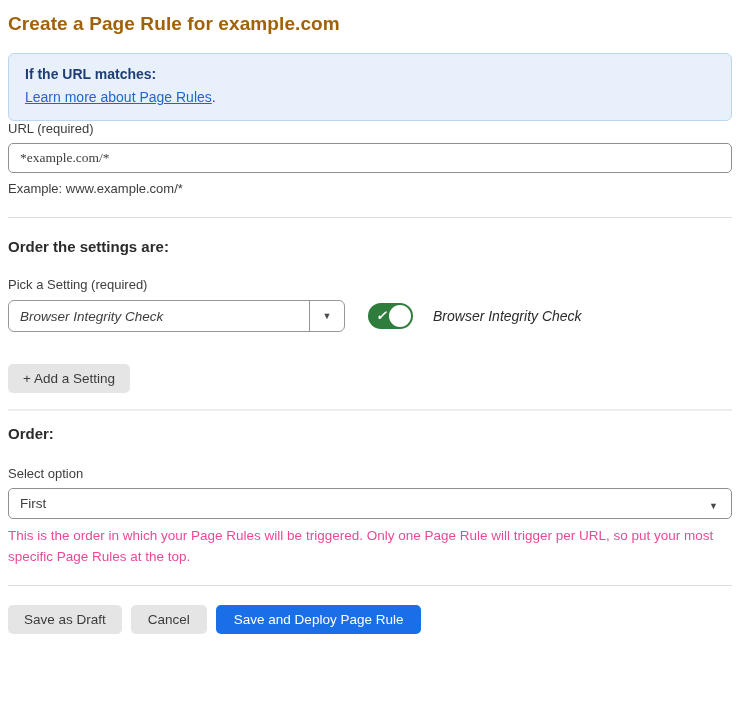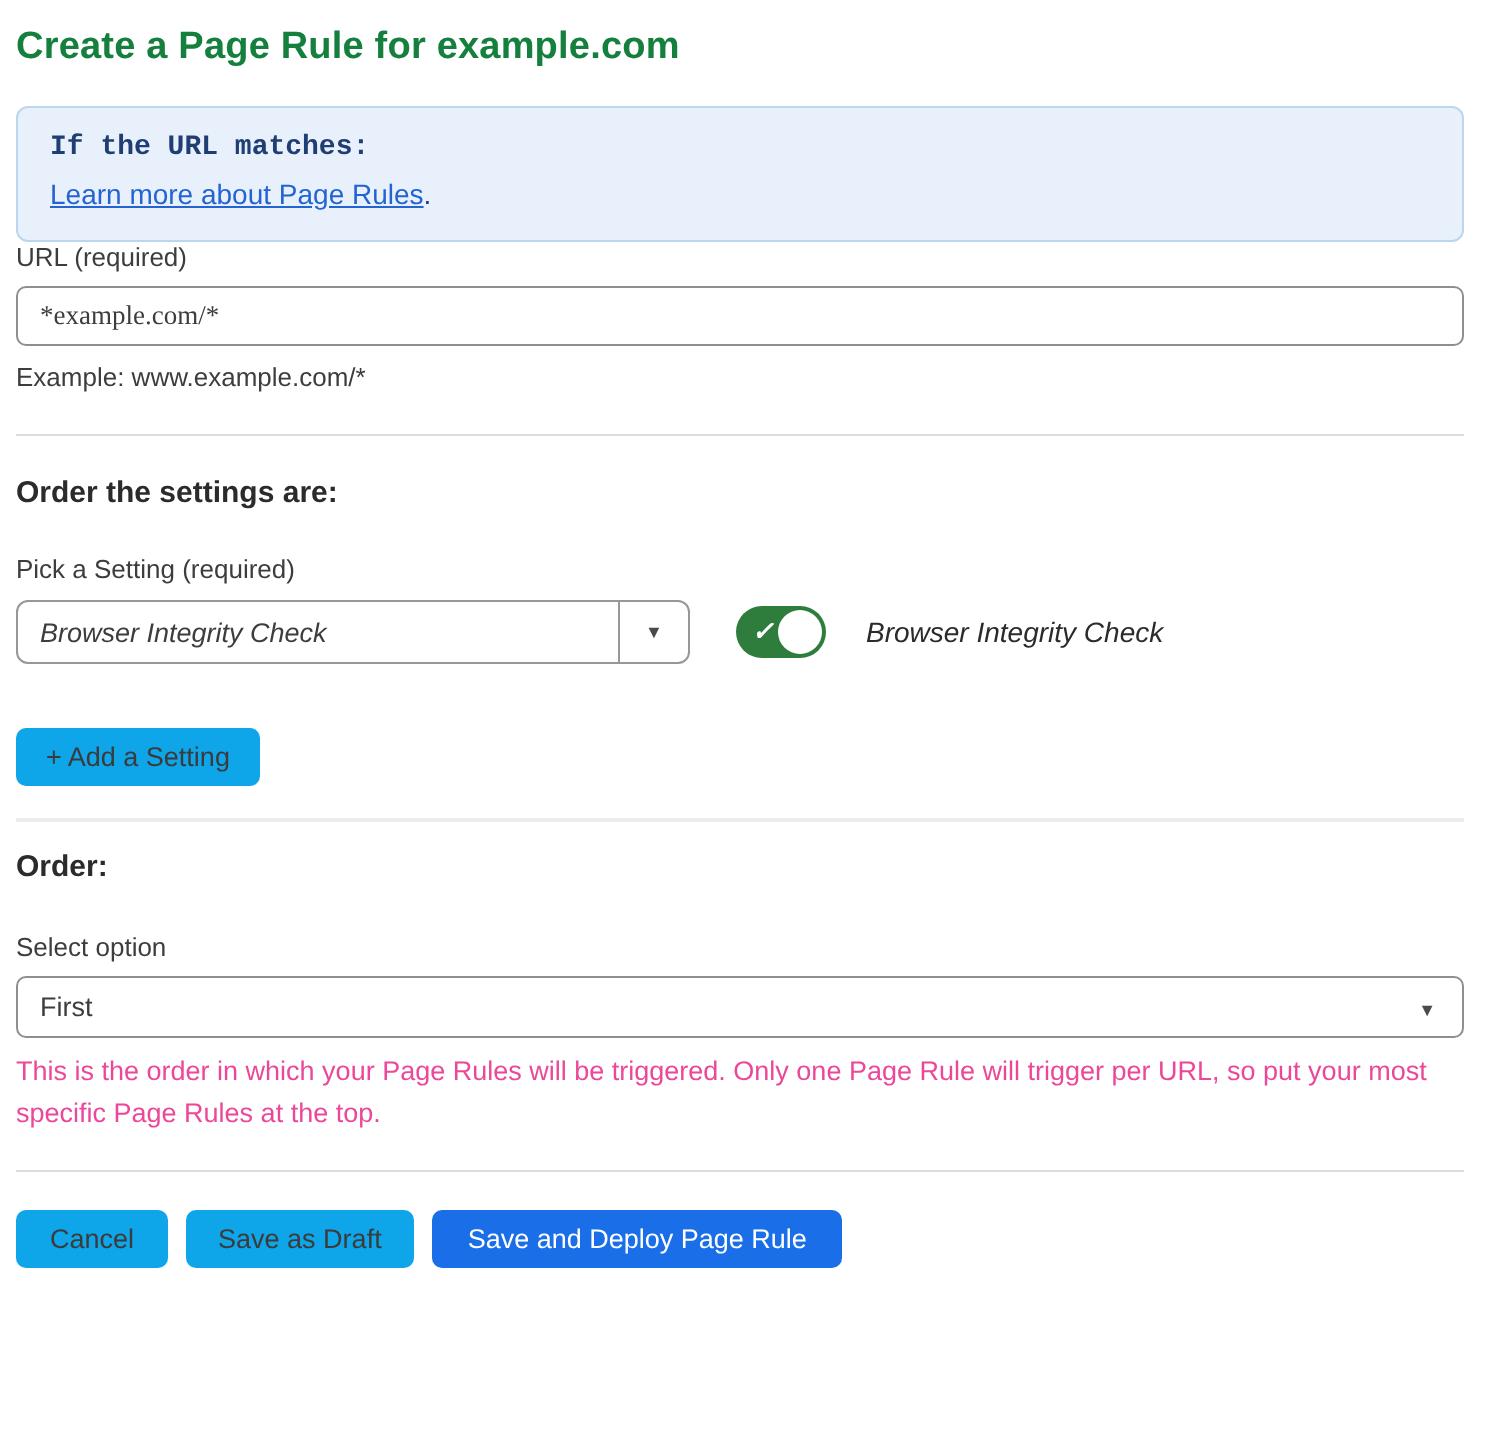--- a/index.html
+++ b/index.html
@@ -6,34 +6,34 @@
   html, body { background: #ffffff; }
   body {
     width: 750px; height: 720px;
     font-family: "Liberation Sans", sans-serif;
     color: #2b2b2b;
     overflow: hidden;
   }
   .container { padding: 0 8px; width: 740px; }
 
   .page-title {
-    font-size: 19px; font-weight: 700; color: #15803d;
+    font-size: 19px; font-weight: 700; color: #a16207;
     margin-top: 13px; letter-spacing: 0.1px;
   }
 
   .info-box {
     margin-top: 18px;
     background: #e8f1fb;
     border: 1px solid #bcd6ef;
     border-radius: 6px;
     padding: 9px 16px 11px 16px;
     font-size: 14px; line-height: 23px;
     color: #1f3e73;
   }
-  .info-box .info-heading { font-weight: 700; font-family: Liberation Mono, monospace; }
+  .info-box .info-heading { font-weight: 700; }
   .info-box a.info-link {
     color: #2464d2; text-decoration: underline; cursor: pointer;
   }
 
   .field-label { font-size: 13px; color: #3d3d3d; margin-top: 0; }
   .text-input {
     margin-top: 7px;
     width: 100%; height: 30px;
     border: 1px solid #8f8f8f; border-radius: 5px;
     padding: 0 11px;
@@ -84,21 +84,21 @@
     background: #ffffff; border-radius: 50%;
   }
   .toggle-text { margin-left: 20px; font-size: 14px; color: #2b2b2b; }
 
   .btn {
     display: inline-flex; align-items: center; justify-content: center;
     height: 29px; border: none; border-radius: 5px;
     font-family: "Liberation Sans", sans-serif;
     font-size: 13.5px; cursor: pointer;
   }
-  .btn-gray { background: #0ea5e9; color: #3b3b3b; }
+  .btn-gray { background: #e5e5e5; color: #3b3b3b; }
   .btn-blue { background: #1a6ee8; color: #ffffff; }
   .add-setting-btn { margin-top: 32px; padding: 0 15px; }
 
   .wide-select {
     margin-top: 7px;
     display: flex; align-items: center;
     width: 100%; height: 31px;
     border: 1px solid #8f8f8f; border-radius: 5px;
     background: #fff; cursor: pointer; justify-content: center;
   }
@@ -163,18 +163,18 @@
     <div class="select-arrow">
       <span class="arrow-glyph">▼</span>
     </div>
   </div>
 
   <div class="order-help">This is the order in which your Page Rules will be triggered. Only one Page Rule will trigger per URL, so put your most specific Page Rules at the top.</div>
 
   <hr class="divider" style="margin-top: 18px;">
 
   <div class="footer-actions">
+    <button class="btn btn-gray save-draft-btn">Save as Draft</button>
     <button class="btn btn-gray cancel-btn">Cancel</button>
-    <button class="btn btn-gray save-draft-btn">Save as Draft</button>
     <button class="btn btn-blue save-deploy-btn">Save and Deploy Page Rule</button>
   </div>
 
 </div>
 
 </body></html>

